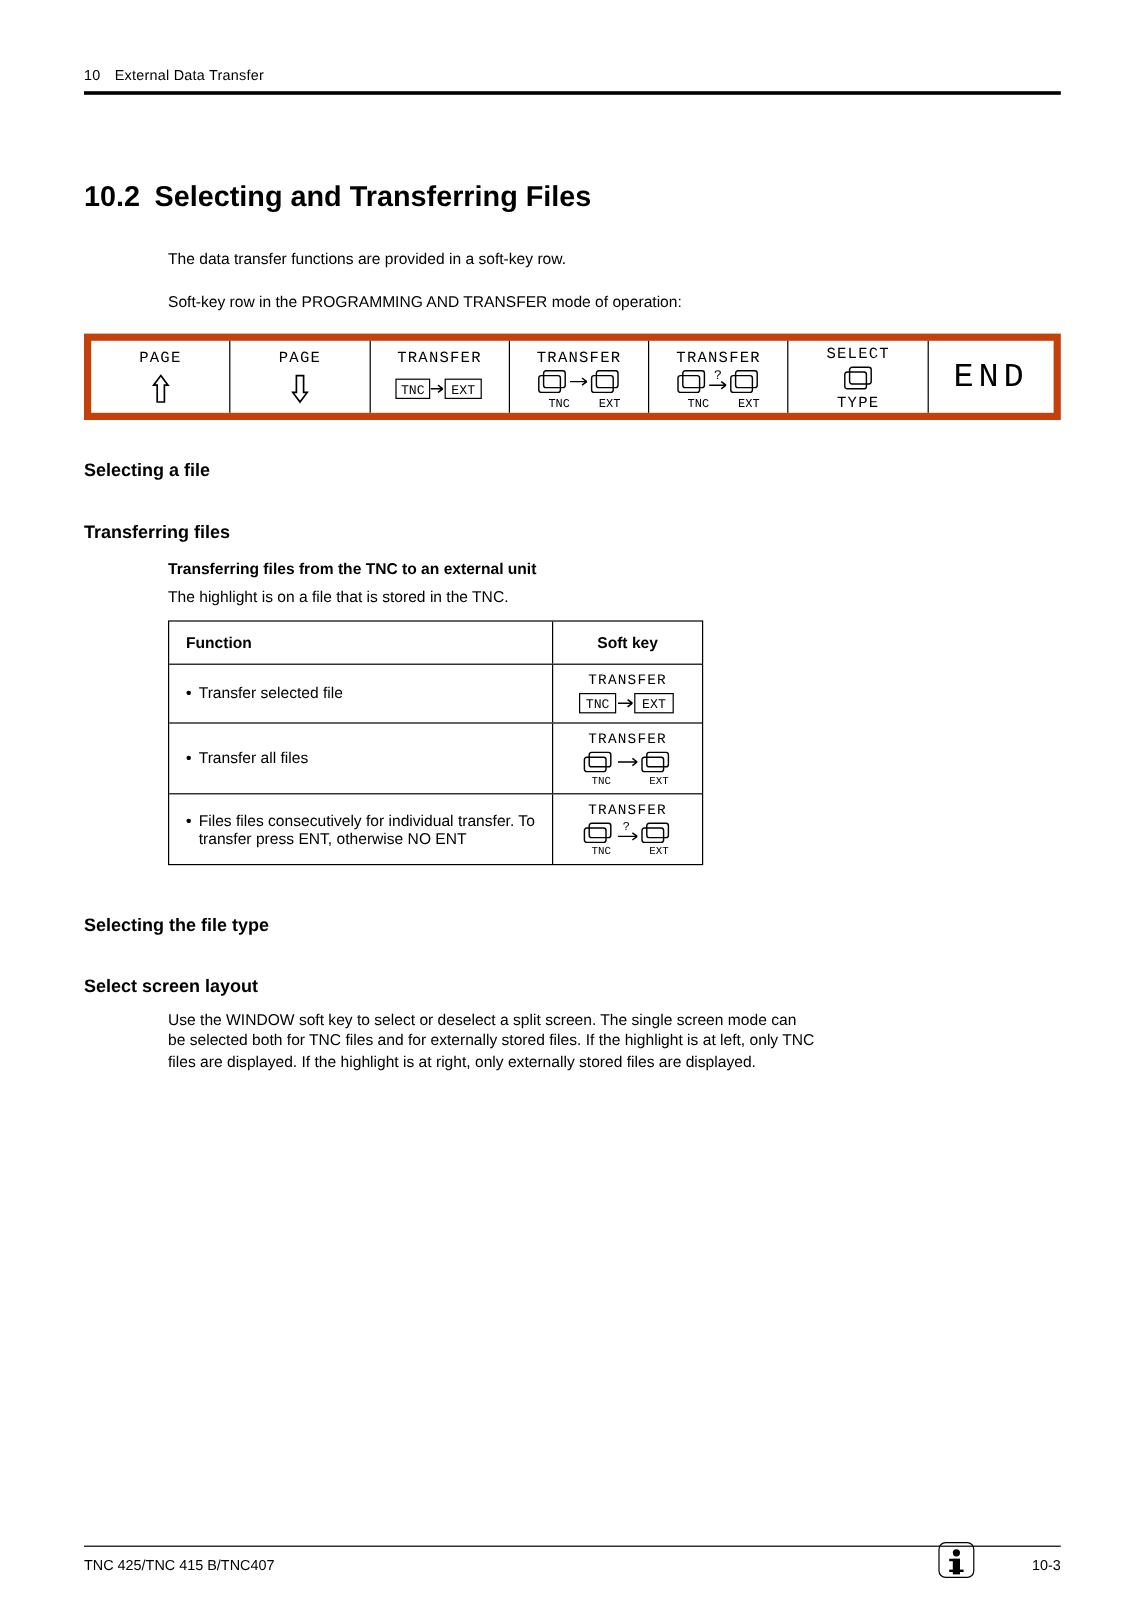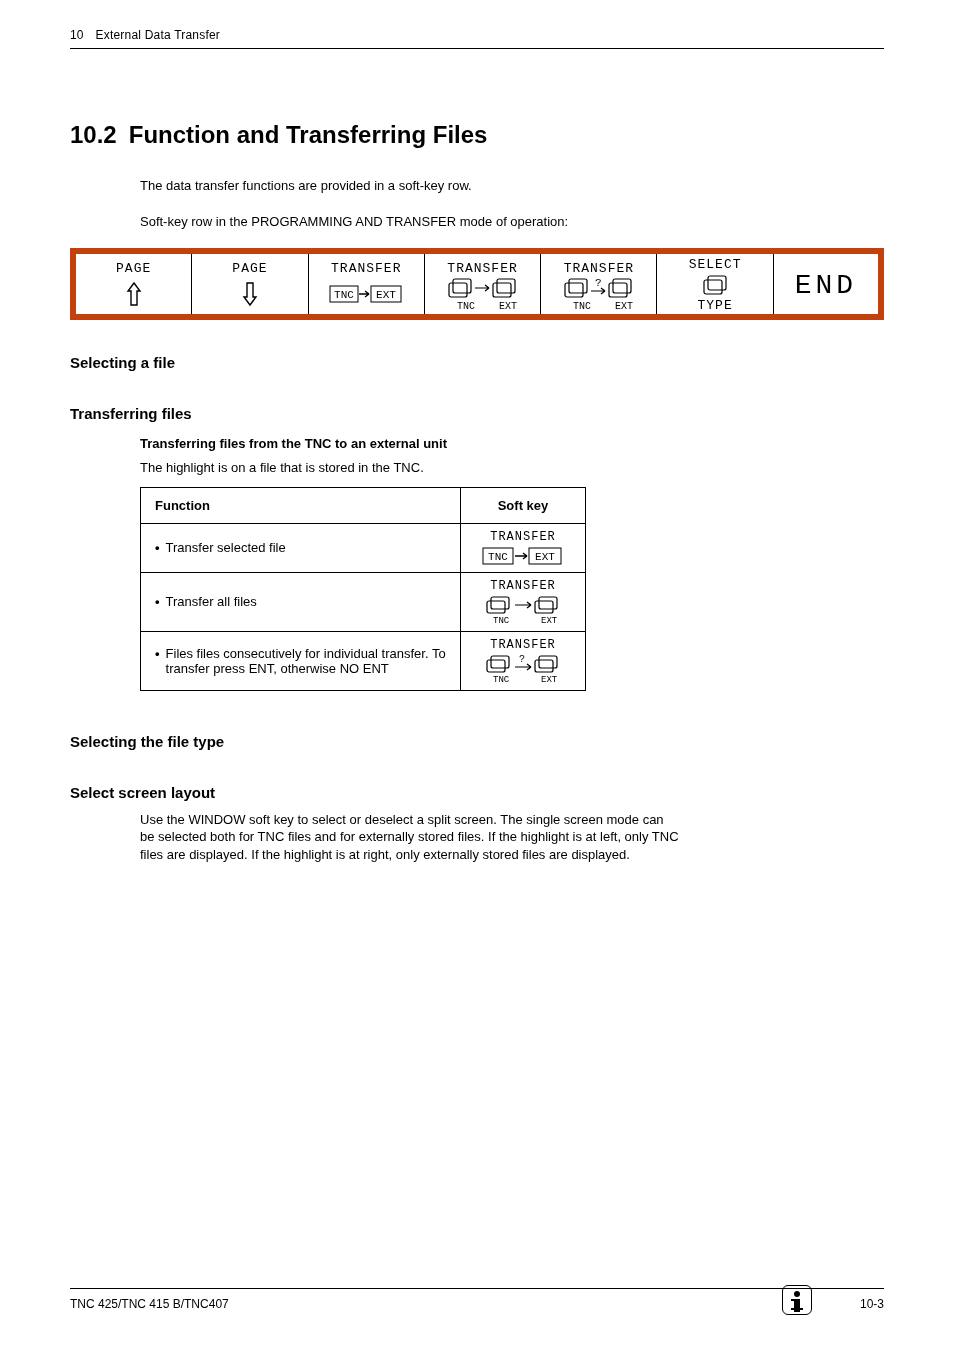--- a/index.html
+++ b/index.html
@@ -1,20 +1,20 @@
 <!DOCTYPE html>
 <html><head>
 <meta charset="utf-8">
 <style>
   * { box-sizing: border-box; margin: 0; padding: 0; }
   html, body { width: 954px; height: 1351px; background: #fff; font-family: Arial, Helvetica, sans-serif; color: #000; }
   .page { position: relative; width: 954px; height: 1351px; padding: 28px 70px 0 70px; }
 
   
-  .hdr { border-bottom: 1px solid #000000; padding: 0 0 6px 0; }
+  .hdr { border-bottom: 3px solid #000000; padding: 0 0 6px 0; margin-top: 28px; }
   .hdr-line { font-size: 12px; letter-spacing: .2px; }
   .hdr-line .chnum { display: inline-block; width: 22px; }
 
   
   .sec-title { margin-top: 72px; font-weight: 700; font-size: 24px; }
   .sec-title .num { display: inline-block; margin-right: 12px; }
 
   .body-col { margin-left: 70px; }
 
   .para { font-size: 13px; line-height: 1.35; margin-top: 28px; max-width: 540px; }
@@ -102,21 +102,21 @@
 <div class="page">
 
   <div class="hdr">
     <div class="hdr-line">
       <span class="chnum">10</span>
       <span>External Data Transfer</span>
     </div>
   </div>
 
   <div class="sec-title">
-    <span class="num">10.2</span><span>Function and Transferring Files</span>
+    <span class="num">10.2</span><span>Selecting and Transferring Files</span>
   </div>
 
   <div class="body-col">
     <p class="para">The data transfer functions are provided in a soft-key row.</p>
     <p class="para tight">Soft-key row in the PROGRAMMING AND TRANSFER mode of operation:</p>
   </div>
 
   <div class="skrow">
 
     <div class="skcell">

